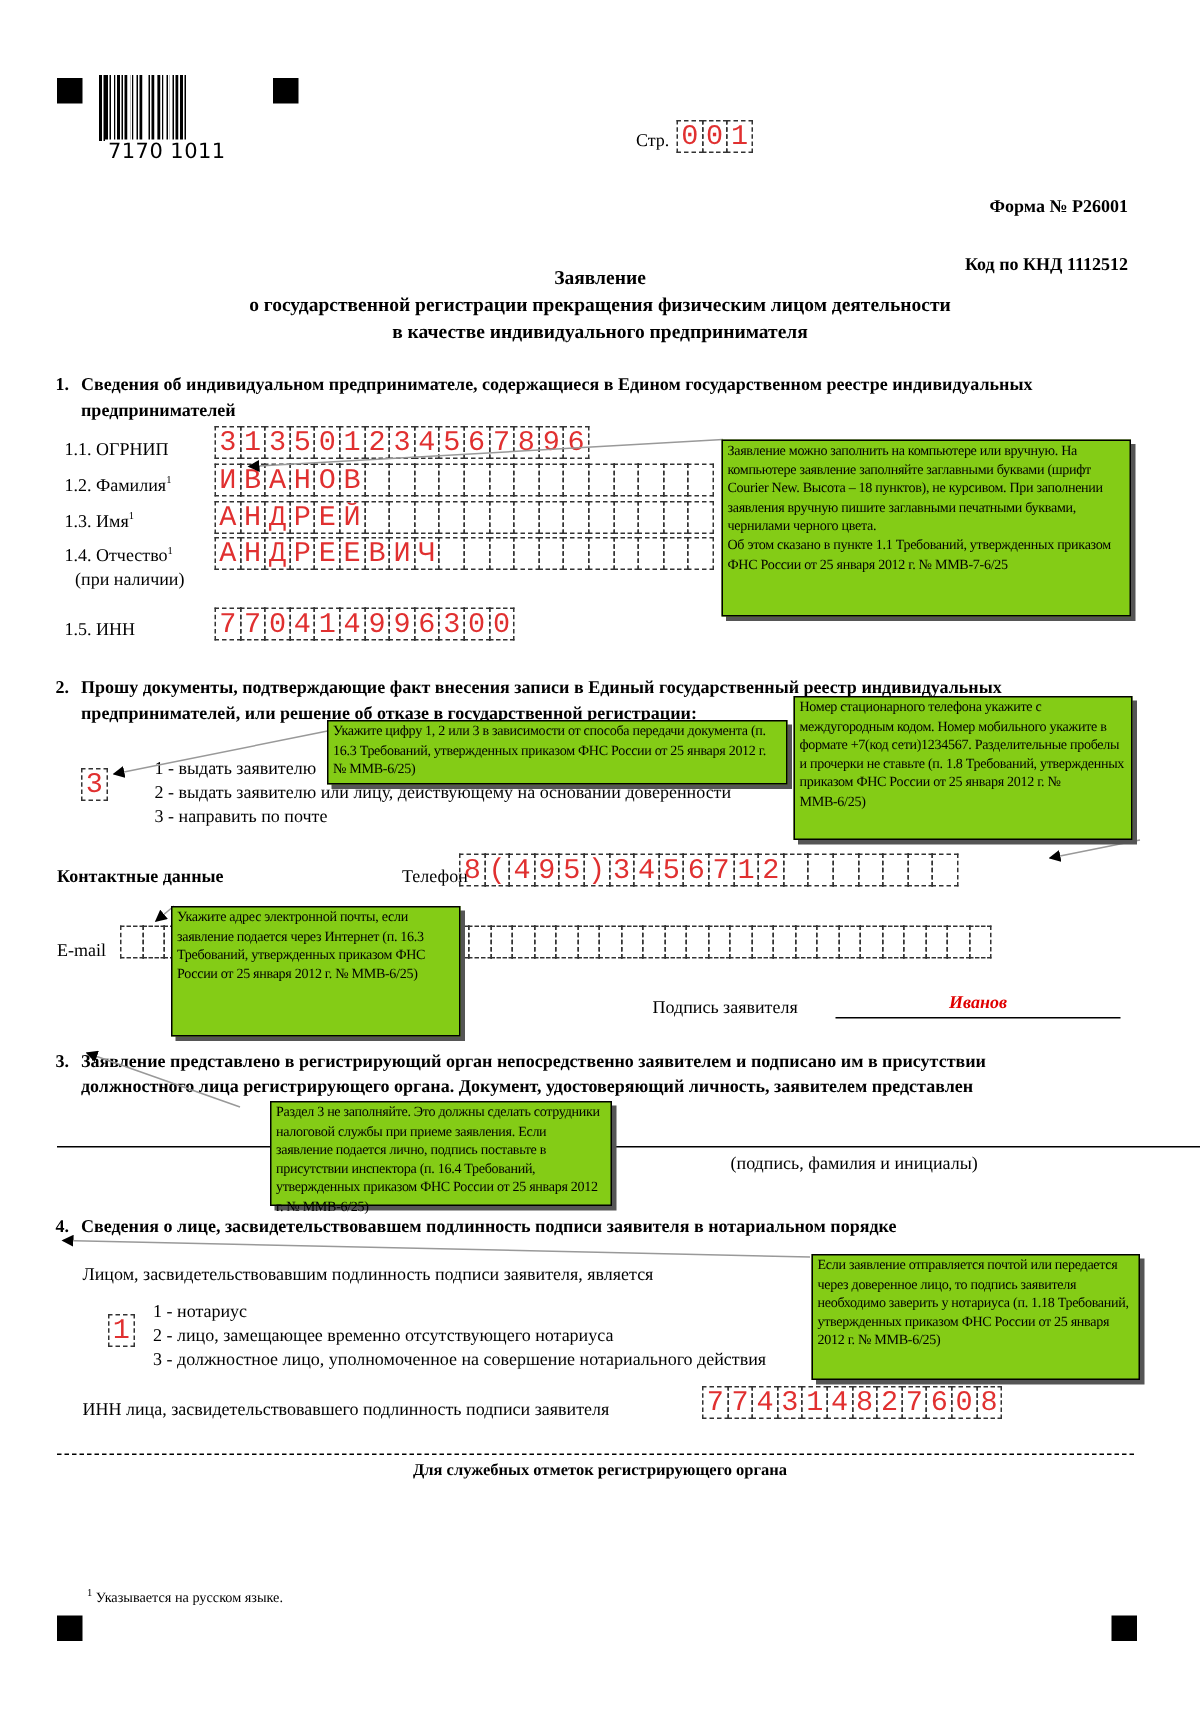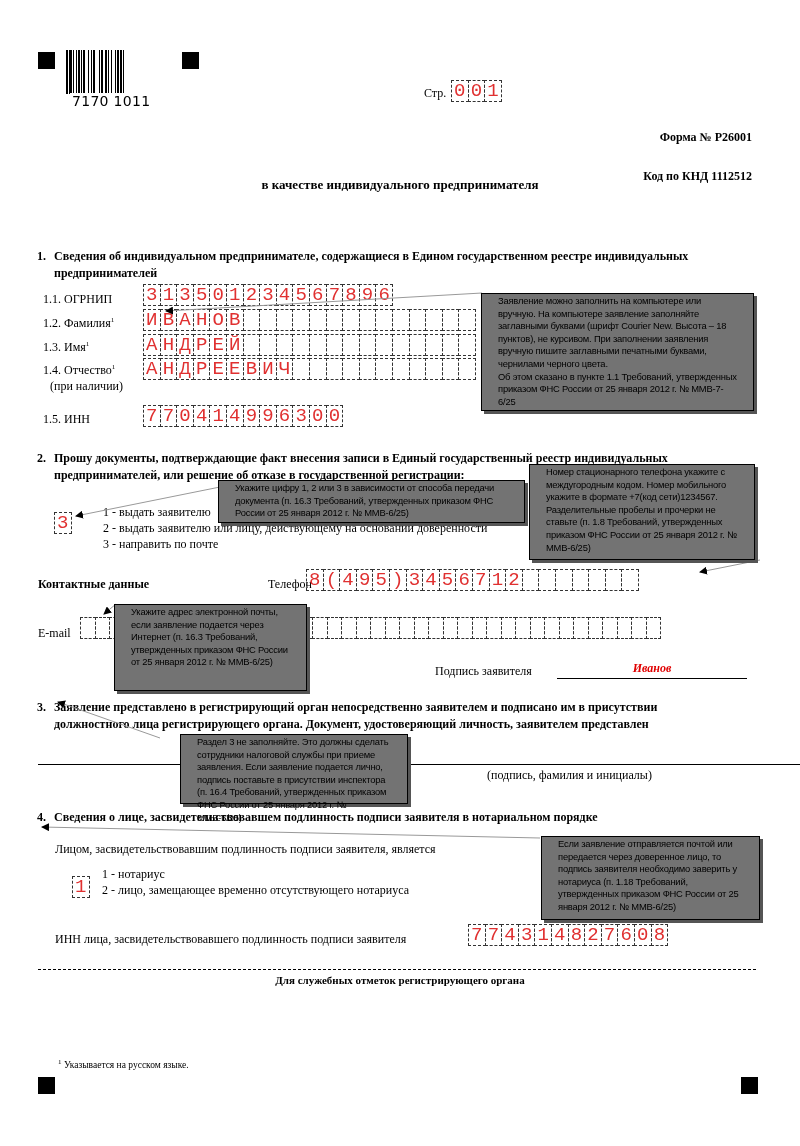--- a/index.html
+++ b/index.html
@@ -5,22 +5,22 @@
   html,body{margin:0;padding:0;background:#fff;}
   body{width:800px;height:1146px;position:relative;overflow:hidden;font-family:"Liberation Serif",serif;color:#000;}
   .abs{position:absolute;}
   .marker{position:absolute;width:17px;height:17px;background:#000;}
   .bold{font-weight:bold;}
   .t12{font-size:12px;}
   .cells{position:absolute;display:flex;height:22px;}
   .cell{width:15.6px;height:20px;border:1px dashed #333;margin-right:-1px;box-sizing:content-box;
         font-family:"Liberation Mono",monospace;color:#e03030;font-size:19px;line-height:20px;text-align:center;overflow:hidden;}
   .cell.sm{width:13.5px;font-size:17px;}
-  .note{position:absolute;background:#737373;border:1px solid #000;box-shadow:3px 3px 0 #555;
-        font-family:Liberation Sans, sans-serif;font-size:9.4px;line-height:12.6px;color:#000;padding:1px 16px;box-sizing:border-box;letter-spacing:-0.2px;}
+  .note{position:absolute;background:#84cc16;border:1px solid #000;box-shadow:3px 3px 0 #555;
+        font-family:Liberation Serif, serif;font-size:9.4px;line-height:12.6px;color:#000;padding:1px 3px;box-sizing:border-box;letter-spacing:-0.2px;}
   .sup{font-size:7px;vertical-align:super;}
   svg.overlay{position:absolute;left:0;top:0;pointer-events:none;}
   .barcode{position:absolute;left:66px;top:50px;width:98px;height:44px;display:flex;align-items:stretch;}
   .barcode span{display:block;height:100%;background:#000;}
 </style>
 </head>
 <body>
 
 <div class="marker" style="left:38px;top:52px;"></div>
 <div class="marker" style="left:182px;top:52px;"></div>
@@ -83,20 +83,22 @@
 <div class="cells" style="left:451px;top:80px;">
     <div class="cell">0</div>
     <div class="cell">0</div>
     <div class="cell">1</div>
   </div>
 
 <div class="abs t12 bold" style="right:48px;top:130px;">Форма № Р26001</div>
 <div class="abs t12 bold" style="right:48px;top:149px;margin-top:20px;">Код по КНД 1112512</div>
 
 <div class="abs bold" style="left:0;width:800px;top:176px;text-align:center;font-size:13px;line-height:18px;">
+  <div>Заявление</div>
+  <div>о государственной регистрации прекращения физическим лицом деятельности</div>
   <div>в качестве индивидуального предпринимателя</div>
 </div>
 
 <div class="abs bold t12" style="left:37px;top:248px;width:740px;line-height:17px;">
   <span style="display:inline-block;width:17px;">1.</span><span>Сведения об индивидуальном предпринимателе, содержащиеся в Едином государственном реестре индивидуальных</span><br>
   <span style="display:inline-block;width:17px;"></span><span>предпринимателей</span>
 </div>
 
 <div class="abs t12" style="left:43px;top:292px;">1.1. ОГРНИП</div>
 <div class="cells" style="left:143px;top:284px;">
@@ -302,20 +304,21 @@
 <div class="abs bold t12" style="left:37px;top:810px;">
   <span style="display:inline-block;width:17px;">4.</span><span>Сведения о лице, засвидетельствовавшем подлинность подписи заявителя в нотариальном порядке</span>
 </div>
 <div class="abs t12" style="left:55px;top:842px;">Лицом, засвидетельствовавшим подлинность подписи заявителя, является</div>
 <div class="cells" style="left:72px;top:876px;">
     <div class="cell">1</div>
   </div>
 <div class="abs t12" style="left:102px;top:866px;line-height:16px;">
   <div>1 - нотариус</div>
   <div>2 - лицо, замещающее временно отсутствующего нотариуса</div>
+  <div>3 - должностное лицо, уполномоченное на совершение нотариального действия</div>
 </div>
 <div class="abs t12" style="left:55px;top:932px;">ИНН лица, засвидетельствовавшего подлинность подписи заявителя</div>
 <div class="cells" style="left:468px;top:924px;">
     <div class="cell">7</div>
     <div class="cell">7</div>
     <div class="cell">4</div>
     <div class="cell">3</div>
     <div class="cell">1</div>
     <div class="cell">4</div>
     <div class="cell">8</div>

